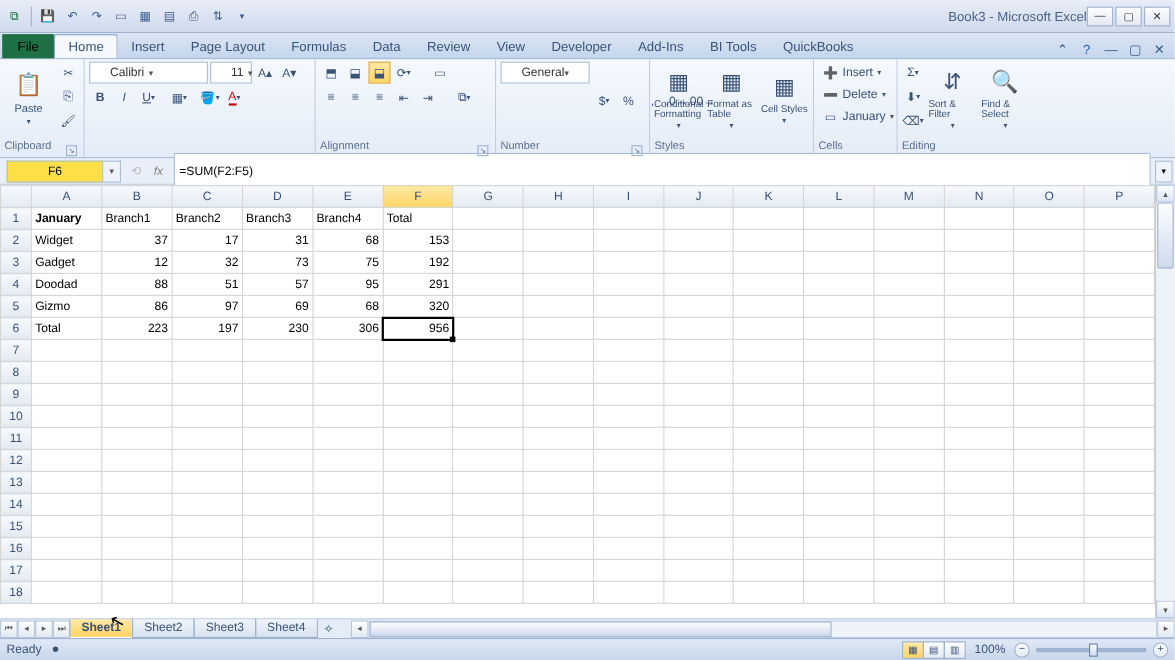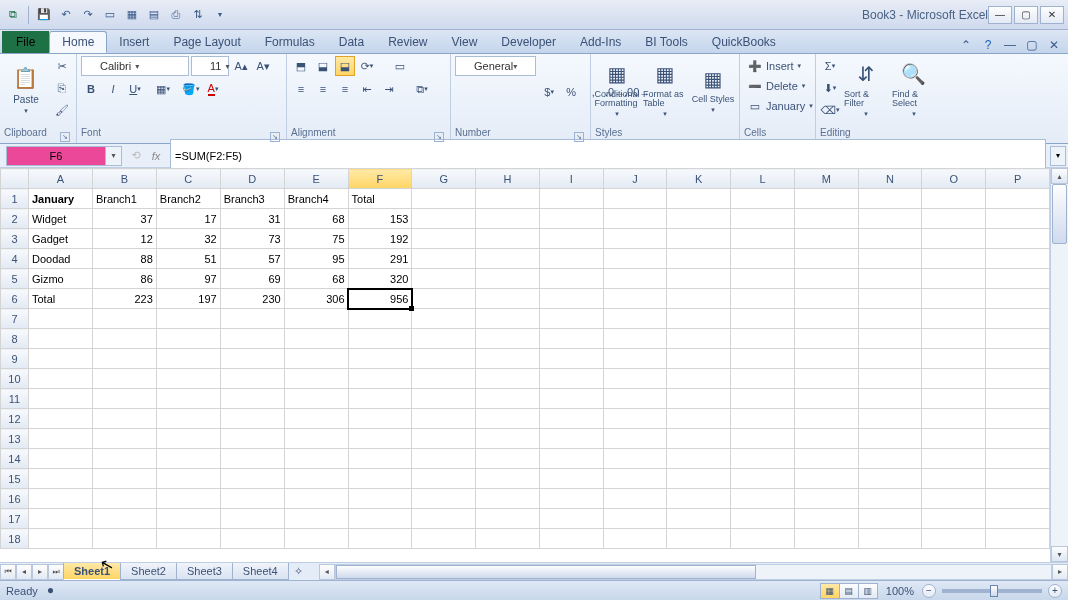--- a/index.html
+++ b/index.html
@@ -35,21 +35,21 @@
   .mini { width:20px; height:20px; display:flex; align-items:center; justify-content:center; border:1px solid transparent; color:#3b5277; cursor:pointer; font-size:11px;}
   .row { display:flex; gap:2px; align-items:center;}
   .combo { height:20px; border:1px solid #a9bcd8; background:#fff; display:flex; align-items:center; padding:0 18px; font-size:11px; color:#333;}
   .combo .arr { margin-left:4px; font-size:8px; color:#555;}
   .hl { border:1px solid #e1a325; background:linear-gradient(#ffe9a6,#ffd564); }
   .menu-item { height:20px; display:flex; align-items:center; gap:4px; font-size:11px; color:#3b5277; padding:0 4px; cursor:pointer;}
   .menu-item .ic2 { width:14px; height:14px; display:flex;align-items:center;justify-content:center;}
   
   
   .namebox-row { height:24px; display:flex; align-items:center; border-bottom:1px solid #c0cee3; background:#e9eff8;}
-  .name-box { width:100px; height:20px; margin-left:6px; border:1px solid #a9bcd8; background:#ec4899; display:flex; align-items:center; justify-content:center; font-size:11px;}
+  .name-box { width:88px; height:20px; margin-left:6px; border:1px solid #a9bcd8; background:#fde047; display:flex; align-items:center; justify-content:center; font-size:11px;}
   .name-arr { width:16px;height:20px;border:1px solid #a9bcd8;border-left:none;background:#eef3fa;display:flex;align-items:center;justify-content:center;font-size:8px;color:#555;}
   .fx-controls { display:flex; align-items:center; gap:4px; margin:0 6px;}
   .fx-controls span { width:16px;height:16px;display:flex;align-items:center;justify-content:center;color:#888;}
   .fx-label { font-style:italic; color:#555; font-size:11px;}
   .formula-bar { flex:1; height:20px; border:1px solid #a9bcd8; background:#fff; padding:16px 4px; display:flex; align-items:center; font-size:11px; margin-right:4px;}
   .fb-expand { width:16px; height:20px; border:1px solid #a9bcd8; background:#eef3fa; display:flex;align-items:center;justify-content:center;font-size:8px;margin-right:2px;}
   
   
   .grid-area { height:394px; display:flex; }
   .grid-main { flex:1; position:relative; overflow:hidden;}
@@ -186,21 +186,20 @@
         <span style="width:4px"></span>
         <div class="mini">▦<span style="font-size:7px">▾</span></div>
         <span style="width:4px"></span>
         <div class="mini">🪣<span style="font-size:7px">▾</span></div>
         <div class="mini">
             <span style="color:#c00;border-bottom:2px solid #c00">A</span>
             <span style="font-size:7px">▾</span>
           </div>
       </div>
     </div>
-    <div class="group-label"><span>Font</span><span class="dlg">↘</span></div>
   </div>
 
   <div class="group" style="width:164px">
     <div class="group-body" style="flex-direction:column;gap:3px">
       <div class="row">
         <div class="mini">⬒</div>
         <div class="mini">⬓</div>
         <div class="mini hl">⬓</div>
         <div class="mini">⟳<span style="font-size:7px">▾</span></div>
         <span style="width:6px"></span>

